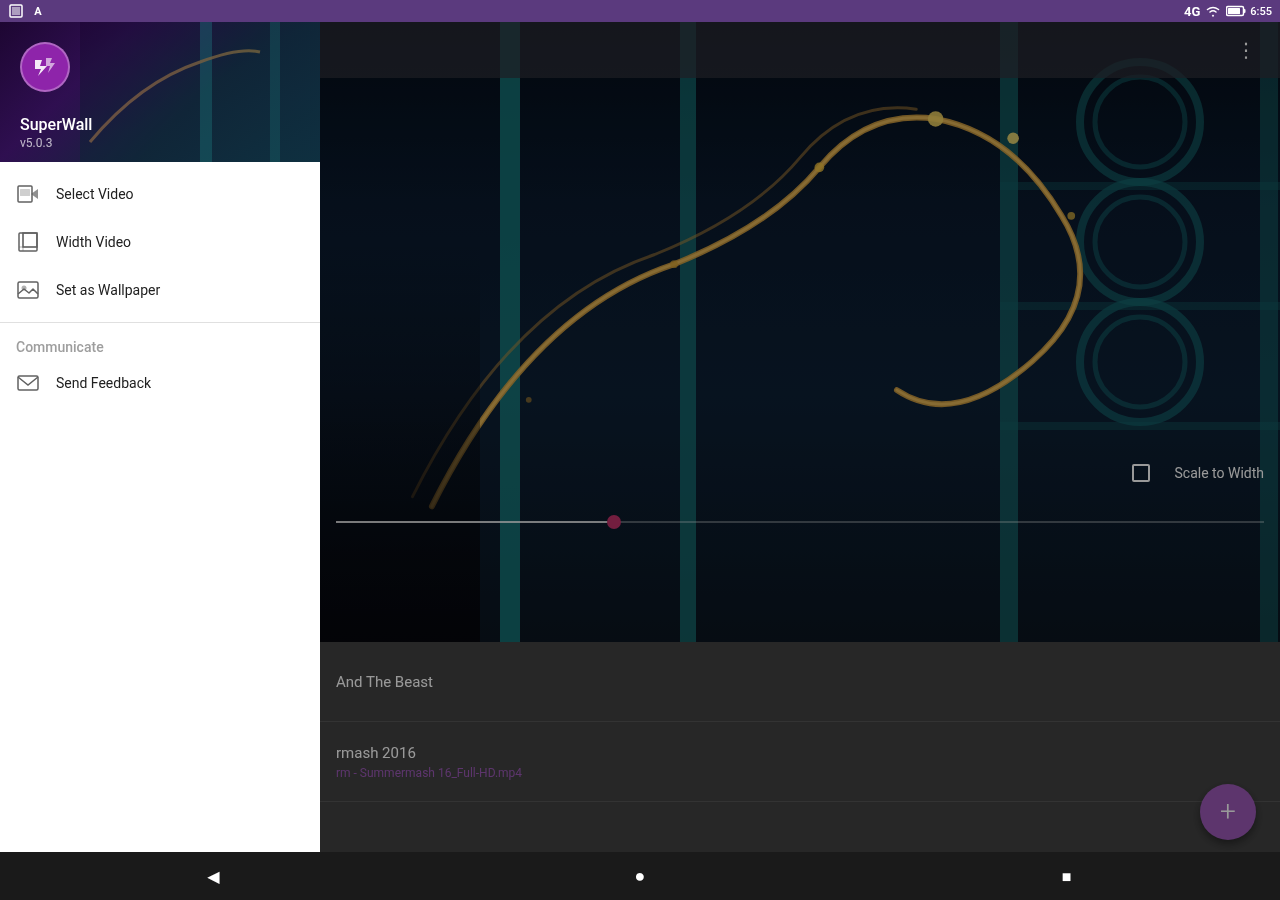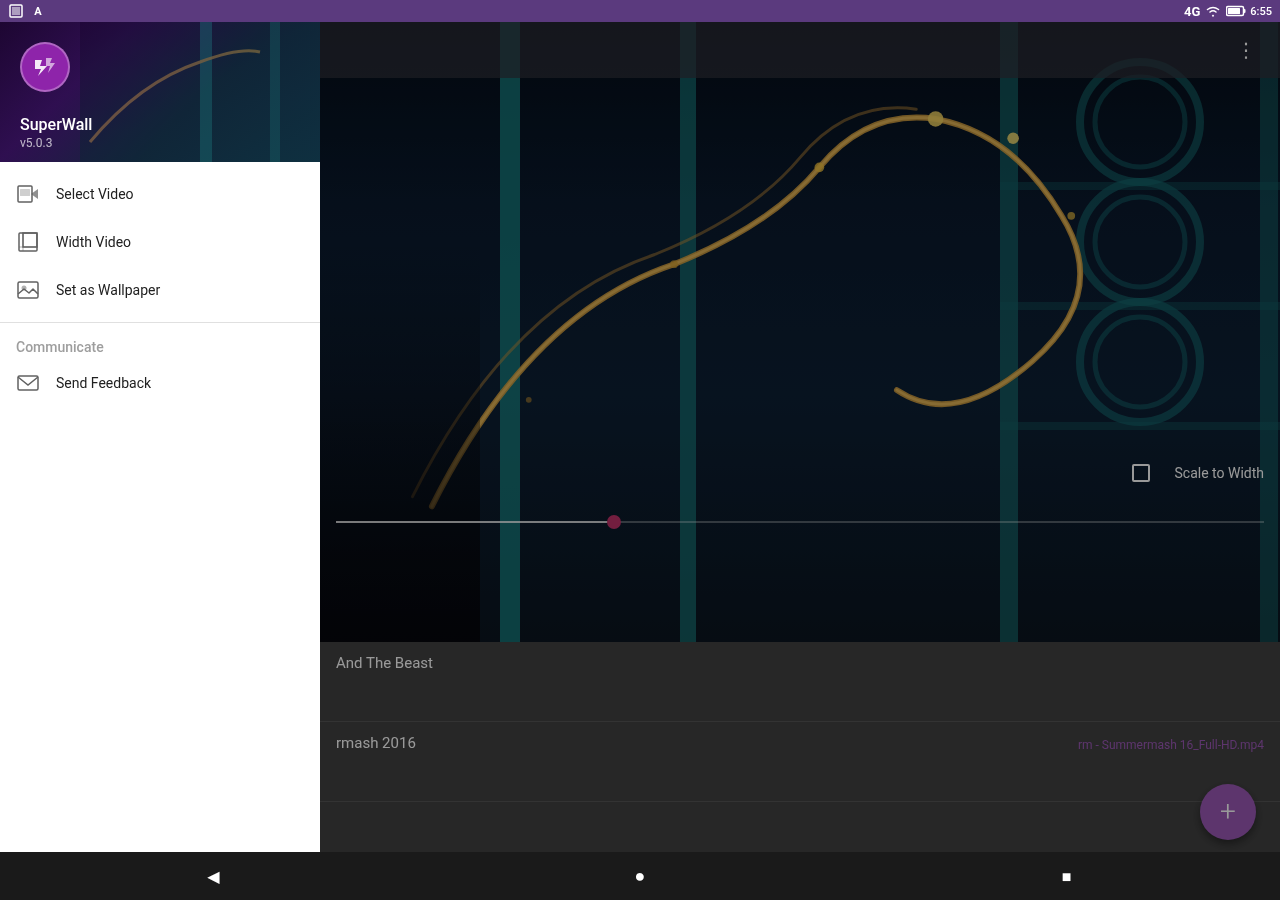--- a/index.html
+++ b/index.html
@@ -135,22 +135,22 @@
       position: absolute;
       top: 620px; left: 320px; right: 0; bottom: 48px;
       background: #424242;
     }
 
     
     .list-item {
       height: 80px;
       padding: 12px 16px;
       display: flex;
-      flex-direction: row;
-      justify-content: space-between;
+      flex-direction: column;
+      justify-content: center;
       border-bottom: 1px solid rgba(255,255,255,0.1);
     }
     .list-item-title {
       color: white;
       font-size: 15px;
       font-weight: 400;
     }
     .list-item-subtitle {
       color: #9b59b6;
       font-size: 12px;

